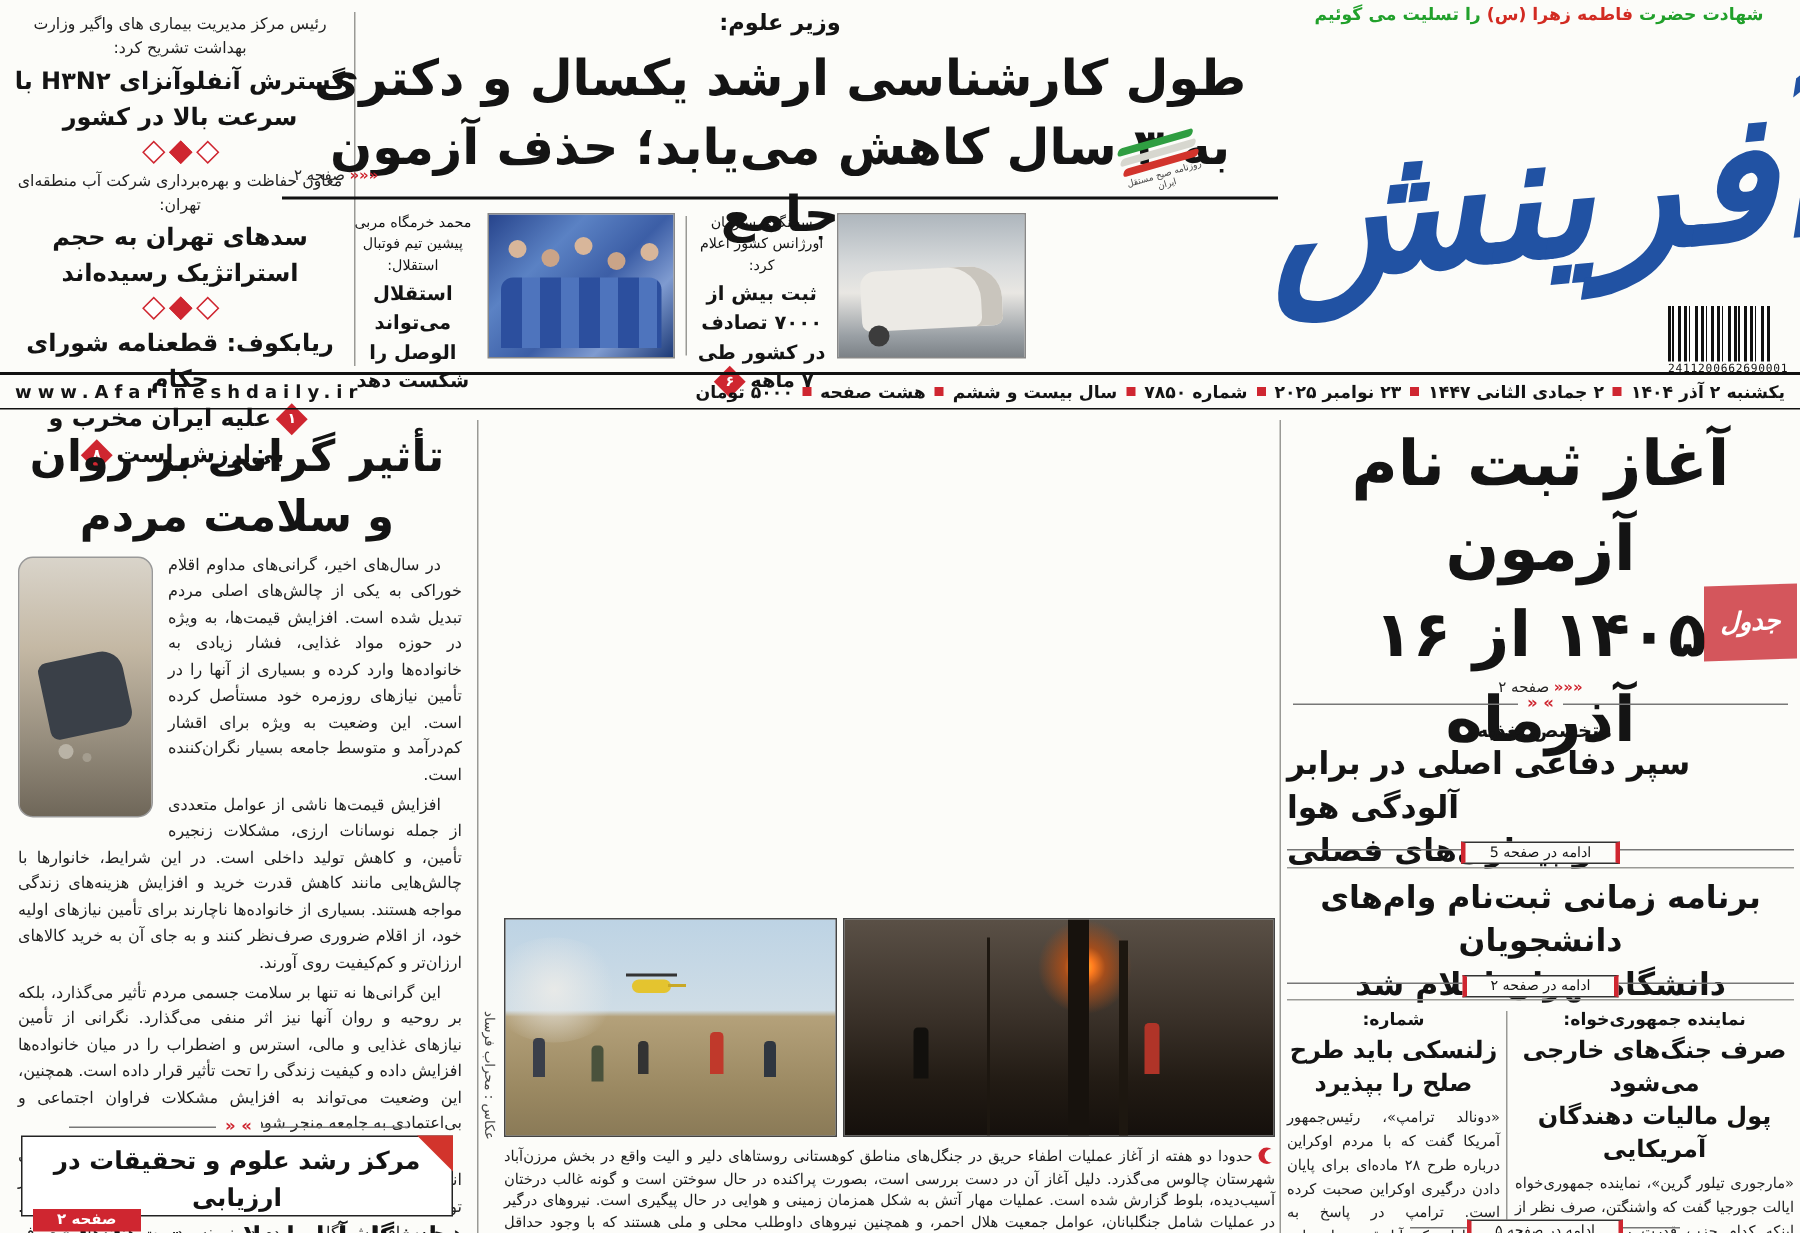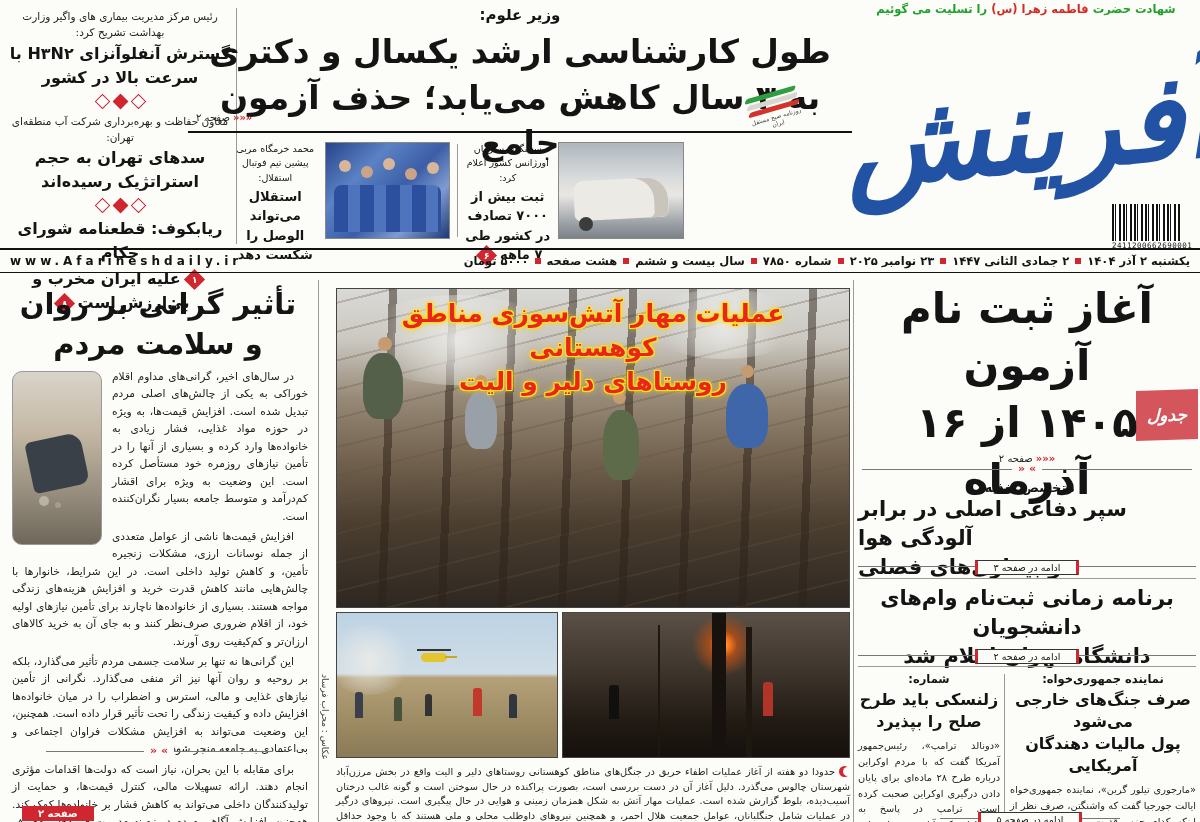--- a/index.html
+++ b/index.html
@@ -231,21 +231,21 @@
   <div class="pageref lead-ref">
     <span class="chv">«««</span><span>صفحه ۲</span>
   </div>
   <div class="orn" style="left:862px;top:462px;width:330px"><span>» «</span></div>
   <div class="rc-kicker">متخصص تغذیه:</div>
   <div class="rc-head2">
     <div>سپر دفاعی اصلی در برابر آلودگی هوا</div>
     <div>و بیماری‌های فصلی</div>
   </div>
   <div class="cont-row" style="left:858px;top:556px;width:338px">
-    <span class="cont-box">ادامه در صفحه ۳</span>
+    <span class="cont-box">ادامه در صفحه 5</span>
   </div>
   <div class="hline" style="left:858px;top:578px;width:338px"></div>
   <div class="rc-head3">
     <div>برنامه زمانی ثبت‌نام وام‌های دانشجویان</div>
     <div>دانشگاه تهران اعلام شد</div>
   </div>
   <div class="cont-row" style="left:858px;top:645px;width:338px">
     <span class="cont-box">ادامه در صفحه ۲</span>
   </div>
   <div class="hline" style="left:858px;top:666px;width:338px"></div>
@@ -262,37 +262,20 @@
   <div class="sub" style="left:858px;width:142px">
     <div class="sub-kicker">شماره:</div>
     <div class="sub-title">زلنسکی باید طرح صلح را بپذیرد</div>
     <div class="sub-body">«دونالد ترامپ»، رئیس‌جمهور آمریکا گفت که با مردم اوکراین درباره طرح ۲۸ ماده‌ای برای پایان دادن درگیری اوکراین صحبت کرده است. ترامپ در پاسخ به خبرنگاران که آیا قصد دارد این طرح را با «ولودیمیر زلنسکی» رئیس‌جمهور اوکراین در میان بگذارد گفت: «با مردمشان صحبت کردم، ما باید یک نقشه داریم، چیزی که اتفاق می‌افتد بسیار وحشتناک است»</div>
   </div>
   <div class="cont-row" style="left:940px;top:808px;width:180px">
     <span class="cont-box">ادامه در صفحه ۵</span>
   </div>
 
   <div class="photo-wrap">
-    <div class="ph ph-main">
-      <div class="trunks"></div>
-      <div class="smoke" style="left:4%;top:2%;width:200px;height:90px"></div>
-      <div class="smoke" style="left:60%;top:0;width:160px;height:70px"></div>
-      <div class="blob" style="left:5%;top:20%;width:40px;height:66px;background:#55604a"></div>
-      <div class="fig-head" style="left:8%;top:15%;width:14px;height:14px"></div>
-      <div class="blob" style="left:25%;top:32%;width:32px;height:58px;background:#9aa0a8"></div>
-      <div class="fig-head" style="left:27%;top:27%;width:12px;height:12px"></div>
-      <div class="blob" style="left:52%;top:38%;width:36px;height:70px;background:#5d6b4b"></div>
-      <div class="fig-head" style="left:54%;top:32%;width:13px;height:13px"></div>
-      <div class="blob" style="left:76%;top:30%;width:42px;height:64px;background:#3f66a8"></div>
-      <div class="fig-head" style="left:79%;top:24%;width:13px;height:13px"></div>
-      <div class="overlay-head">
-        <div>عملیات مهار آتش‌سوزی مناطق کوهستانی</div>
-        <div>روستاهای دلیر و الیت</div>
-      </div>
-    </div>
     <div class="ph ph-hill">
       <div class="smoke" style="left:-6%;top:8%;width:90px;height:70px"></div>
       <div class="heli"></div>
       <div class="person" style="left:8%;top:55%;width:8px;height:26px;background:#3a3f4a"></div>
       <div class="person" style="left:26%;top:58%;width:8px;height:24px;background:#4a523c"></div>
       <div class="person" style="left:40%;top:56%;width:7px;height:22px;background:#333"></div>
       <div class="person" style="left:62%;top:52%;width:9px;height:28px;background:#c0392b"></div>
       <div class="person" style="left:78%;top:56%;width:8px;height:24px;background:#2f3640"></div>
     </div>
     <div class="ph ph-night">
@@ -312,15 +295,20 @@
   </div>
   <div class="left-body">
     <div class="wallet"></div>
     <p>در سال‌های اخیر، گرانی‌های مداوم اقلام خوراکی به یکی از چالش‌های اصلی مردم تبدیل شده است. افزایش قیمت‌ها، به ویژه در حوزه مواد غذایی، فشار زیادی به خانواده‌ها وارد کرده و بسیاری از آنها را در تأمین نیازهای روزمره خود مستأصل کرده است. این وضعیت به ویژه برای اقشار کم‌درآمد و متوسط جامعه بسیار نگران‌کننده است.</p>
     <p>افزایش قیمت‌ها ناشی از عوامل متعددی از جمله نوسانات ارزی، مشکلات زنجیره تأمین، و کاهش تولید داخلی است. در این شرایط، خانوارها با چالش‌هایی مانند کاهش قدرت خرید و افزایش هزینه‌های زندگی مواجه هستند. بسیاری از خانواده‌ها ناچارند برای تأمین نیازهای اولیه خود، از اقلام ضروری صرف‌نظر کنند و به جای آن به خرید کالاهای ارزان‌تر و کم‌کیفیت روی آورند.</p>
     <p>این گرانی‌ها نه تنها بر سلامت جسمی مردم تأثیر می‌گذارد، بلکه بر روحیه و روان آنها نیز اثر منفی می‌گذارد. نگرانی از تأمین نیازهای غذایی و مالی، استرس و اضطراب را در میان خانواده‌ها افزایش داده و کیفیت زندگی را تحت تأثیر قرار داده است. همچنین، این وضعیت می‌تواند به افزایش مشکلات فراوان اجتماعی و بی‌اعتمادی به جامعه منجر شود.</p>
     <p>برای مقابله با این بحران، نیاز است که دولت‌ها اقدامات مؤثری انجام دهند. ارائه تسهیلات مالی، کنترل قیمت‌ها، و حمایت از تولیدکنندگان داخلی می‌تواند به کاهش فشار بر خانواده‌ها کمک کند. همچنین، افزایش آگاهی مردم در زمینه مدیریت هزینه‌ها و مصرف بهینه نیز می‌تواند در این شرایط مؤثر باشد.</p>
 
   </div>
   <div class="orn left-orn"><span>» «</span></div>
+  <div class="promo-box">
+    <div class="tri"></div>
+    <div>مرکز رشد علوم و تحقیقات در ارزیابی</div>
+    <div>دانشگاه آزاد اسلامی رتبه یک کشور شد</div>
+  </div>
   <div class="box-badge">صفحه ۲</div>
 
 </div>
 
 </body></html>

